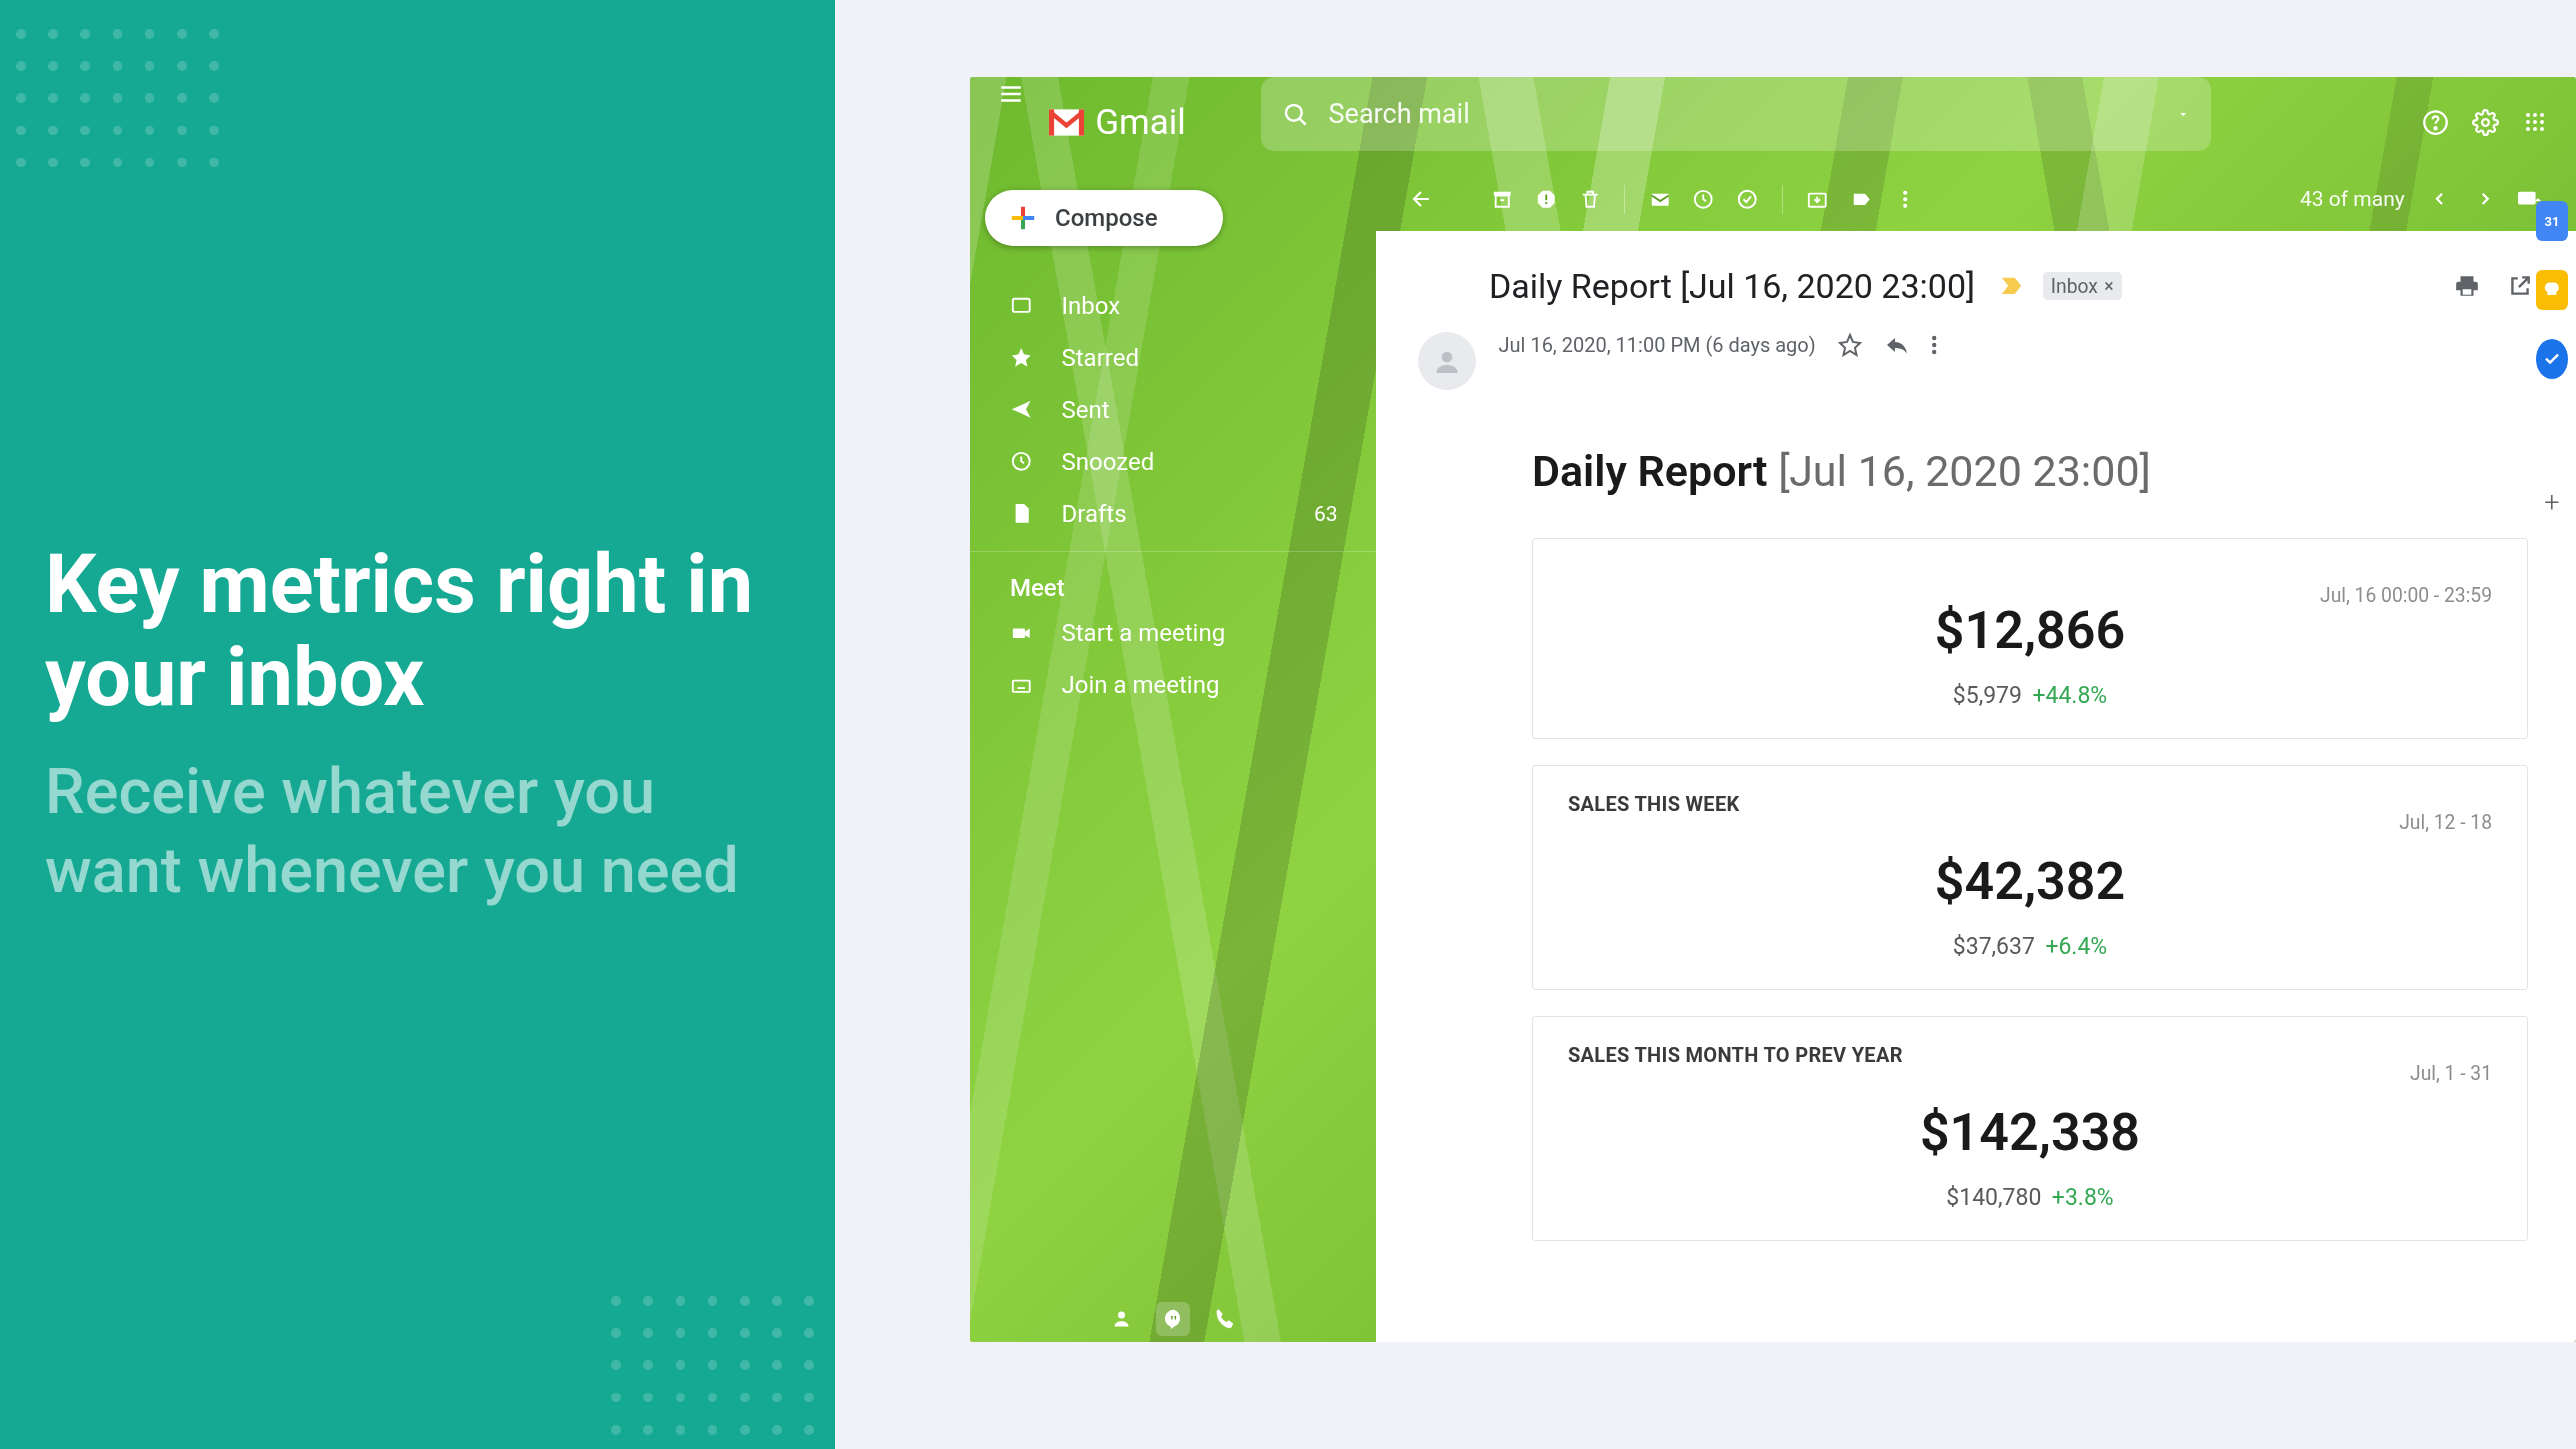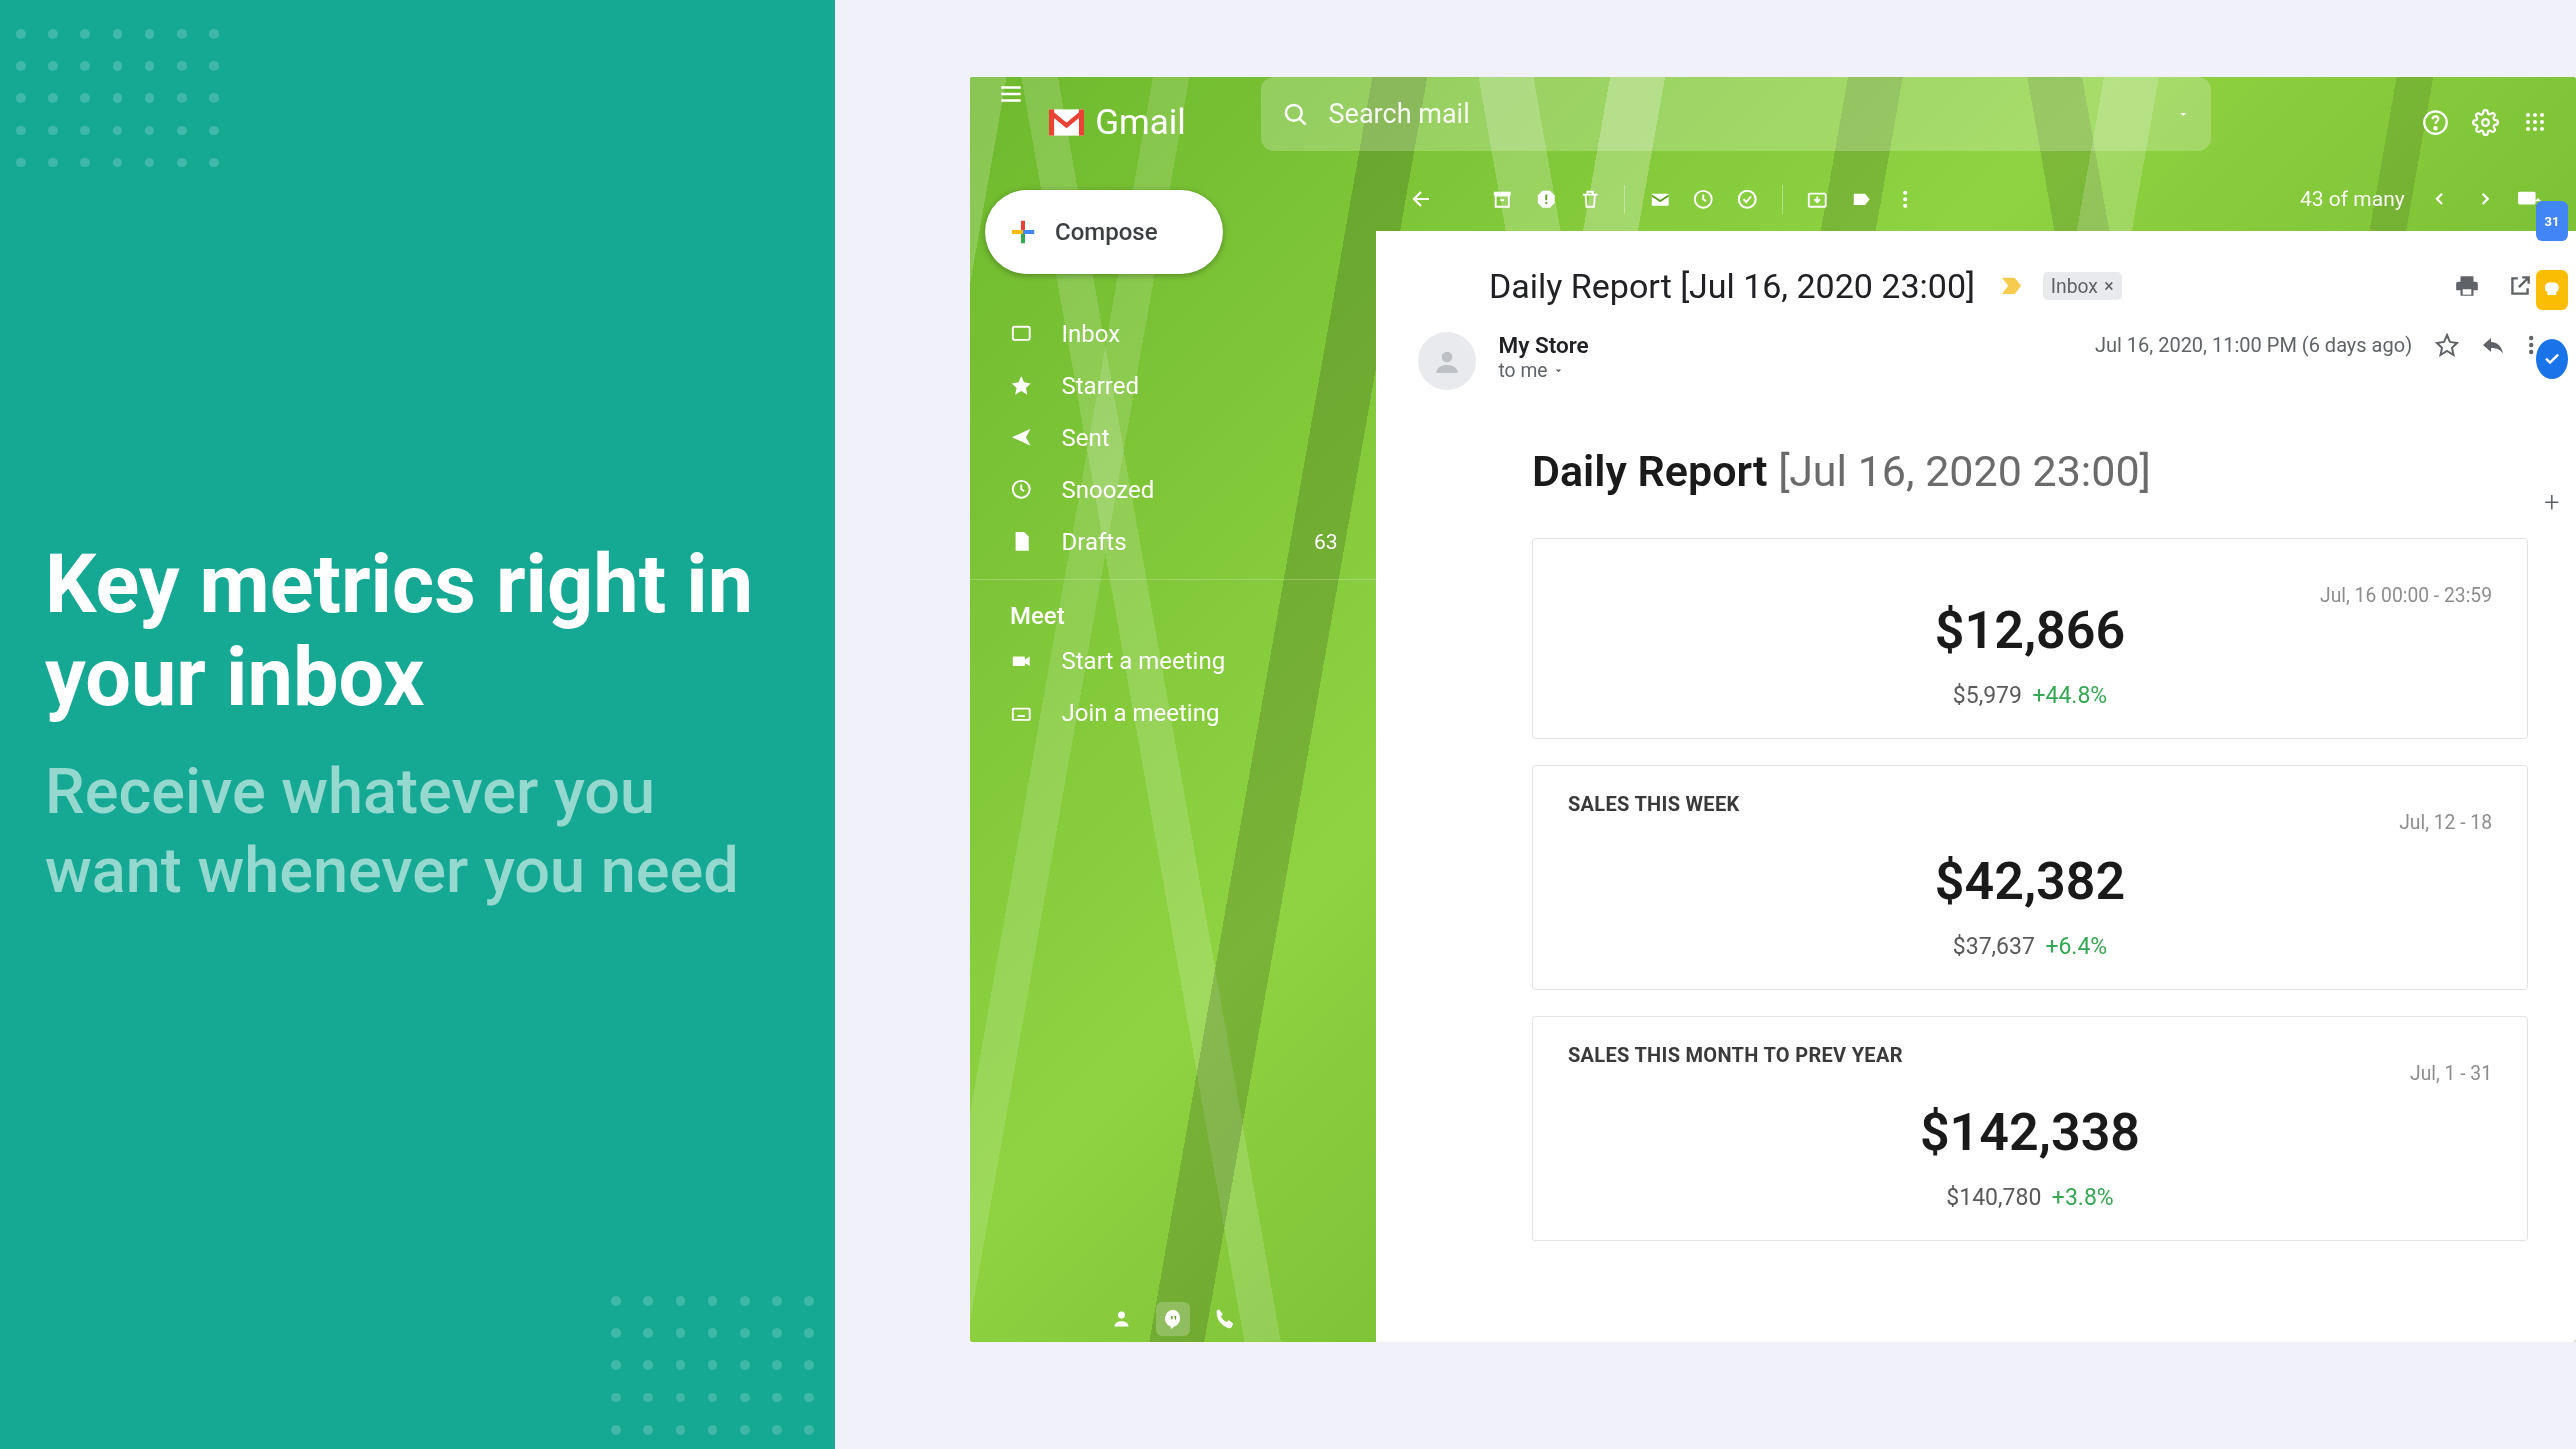--- a/index.html
+++ b/index.html
@@ -22,21 +22,21 @@
 .icon-btn { width: 34px; height: 34px; display: inline-flex; align-items: center; justify-content: center; color: #fff; cursor: pointer; border-radius: 50%; flex-shrink: 0; }
 .gm-logo { display: flex; align-items: center; gap: 11.3px; margin-left: 6.4px; margin-right: 29px; }
 .gm-m { width: 35px; height: 27px; position: relative; }
 .gm-brand { color: #fff; font-size: 35px; font-weight: 400; }
 .gm-search { flex: 0 0 950px; height: 74px; background: rgba(255,255,255,0.22); border-radius: 13px; display: flex; align-items: center; padding: 0 21px; gap: 19.3px; margin-left: 32px; }
 .gm-search input { flex: 1; background: transparent; border: none; outline: none; color: #fff; font-size: 27px; }
 .gm-search input::placeholder { color: rgba(255,255,255,0.92); }
 .gm-top-right { display: flex; align-items: center; gap: 16px; margin-left: auto; }
 .gm-body { position: relative; display: flex; height: calc(100% - 90px); }
 .gm-sidebar { width: 406px; padding-top: 22.5px; position: relative; }
-.compose-btn { background: #fff; border-radius: 42px; height: 84px; width: 238px; display: flex; align-items: center; gap: 16px; padding: 0 22.5px; margin-left: 14.5px; margin-bottom: 34px; box-shadow: 0 1.6px 6.4px rgba(0,0,0,0.3); cursor: pointer; }
+.compose-btn { background: #fff; border-radius: 42px; height: 56px; width: 238px; display: flex; align-items: center; gap: 16px; padding: 0 22.5px; margin-left: 14.5px; margin-bottom: 34px; box-shadow: 0 1.6px 6.4px rgba(0,0,0,0.3); cursor: pointer; }
 .compose-plus { width: 32px; height: 32px; position: relative; }
 .compose-label { font-size: 24px; color: #3c4043; font-weight: 500; }
 .nav-item { display: flex; align-items: center; height: 52px; padding: 0 22.5px 0 40px; color: #fff; font-size: 24px; gap: 29px; cursor: pointer; border-radius: 0 26px 26px 0; margin-right: 16px; }
 .nav-item .count { margin-left: auto; font-size: 21px; }
 .nav-icon { width: 22.5px; height: 22.5px; display: inline-flex; align-items: center; justify-content: center; flex-shrink: 0; }
 .section-divider { height: 0.8px; background: rgba(255,255,255,0.22); margin: 11.3px 0; }
 .section-title { color: #fff; font-size: 24px; font-weight: 500; padding: 11.3px 40px 4.8px; }
 .sidebar-bottom { position: absolute; bottom: 6.4px; left: 0; right: 0; display: flex; justify-content: center; gap: 17.7px; }
 .sidebar-bottom .icon-btn.active { background: rgba(255,255,255,0.22); border-radius: 6.4px; }
 .gm-main { flex: 1; display: flex; flex-direction: column; }
@@ -436,29 +436,20 @@
             </div>
           </div>
 
           <div class="sender-row">
             <div class="avatar">
               <svg width="32" height="32" viewBox="0 0 24 24" fill="#bdc1c6">
                   <circle cx="12" cy="9" r="4"></circle>
                   <path d="M4 21c0-4 4-6 8-6s8 2 8 6"></path>
                 </svg>
             </div>
-            <div class="sender-meta">
-              <div class="sender-name">My Store</div>
-              <div class="sender-to">
-                <span>to me</span>
-                <svg width="13" height="13" viewBox="0 0 24 24" fill="#5f6368">
-                    <path d="M7 10l5 5 5-5z"></path>
-                  </svg>
-              </div>
-            </div>
             <span class="sent-time">Jul 16, 2020, 11:00 PM (6 days ago)</span>
             <div class="msg-actions">
               <span class="msg-icon">
                   <svg width="24" height="24" viewBox="0 0 24 24" fill="none" stroke="currentColor" stroke-width="2">
                     <path d="M12 2l2.9 6.9L22 10l-5 4.9 1.5 7.1L12 18l-6.5 4 1.5-7.1L2 10l7.1-1.1z"></path>
                   </svg>
                 </span>
               <span class="msg-icon">
                   <svg width="24" height="24" viewBox="0 0 24 24" fill="currentColor">
                     <path d="M10 5L2 12l8 7v-4c6 0 10 2 12 6-1-7-5-12-12-12z"></path>

